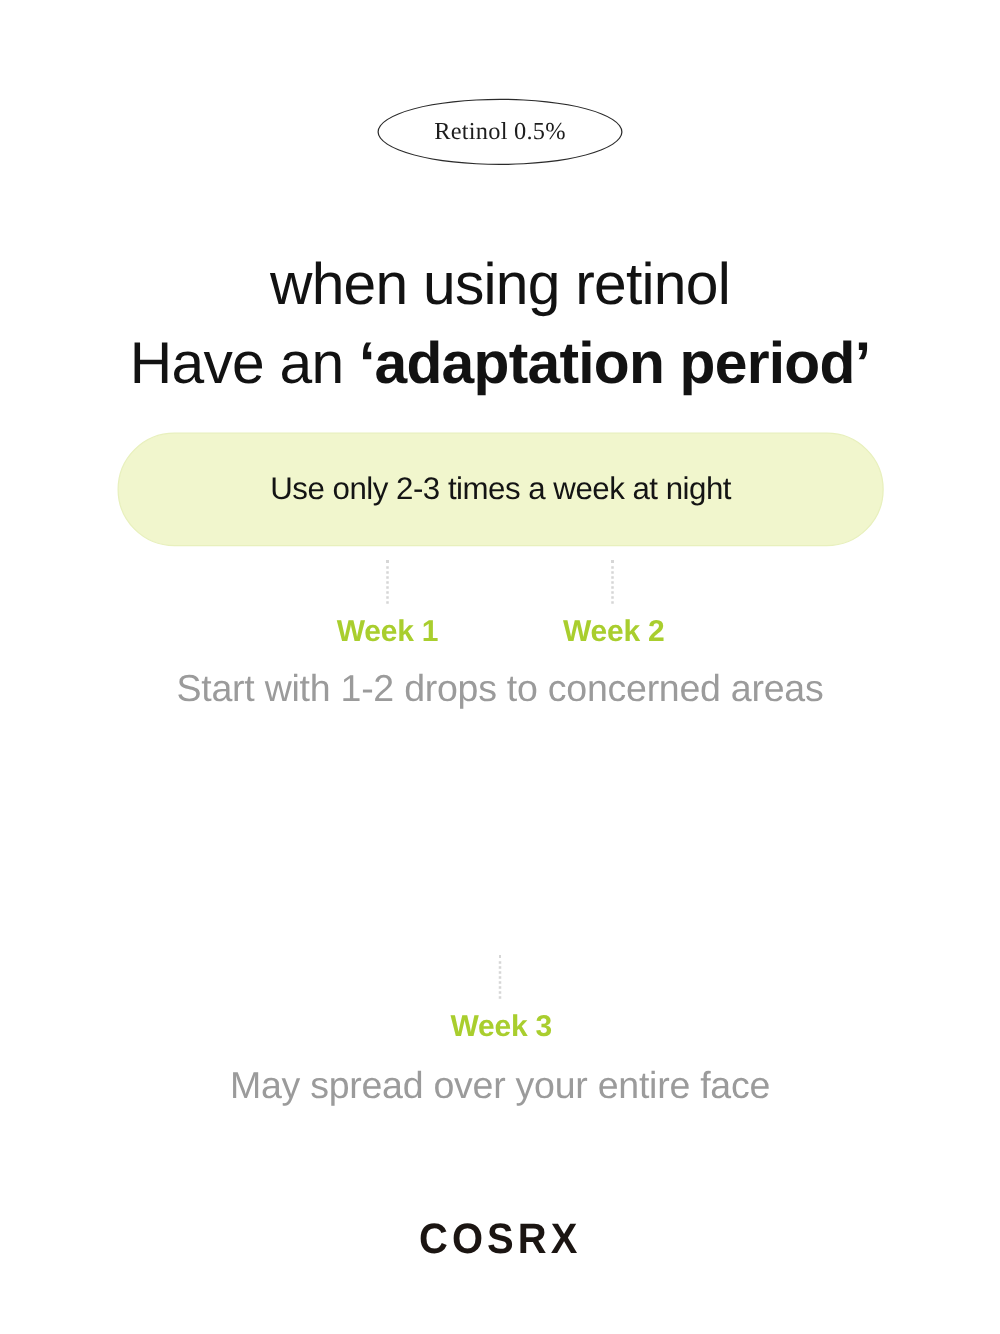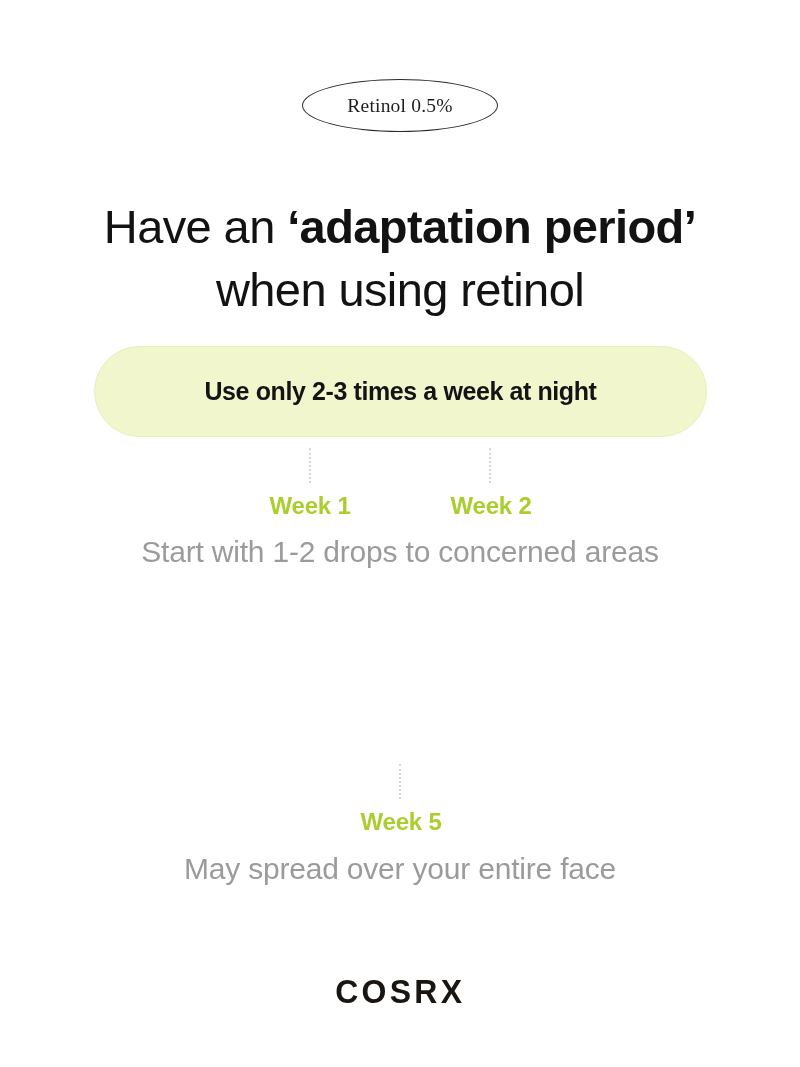--- a/index.html
+++ b/index.html
@@ -84,21 +84,21 @@
     border: 1px solid #e8f0bd;
     border-radius: 46px;
     display: flex;
     align-items: center;
     justify-content: center;
   }
   .pill-1 { top: 346px; }
   .pill-2 { top: 658px; }
   .pill-label {
     font-size: 25px;
-    font-weight: 700;
+    font-weight: 400;
     letter-spacing: -0.4px;
     color: #141414;
     white-space: nowrap;
     line-height: 1;
   }
 
   
   .connector {
     position: absolute;
     width: 2px;
@@ -161,40 +161,40 @@
 
 <div class="page">
 
   <div class="badge-wrap">
     <div class="badge">
       <span class="badge-label">Retinol 0.5%</span>
     </div>
   </div>
 
   <h1 class="headline">
+    <span class="line">when using retinol</span>
     <span class="line"><span>Have an </span><span class="em">‘adaptation period’</span></span>
-    <span class="line">when using retinol</span>
   </h1>
 
   <div class="pill pill-1">
     <span class="pill-label">Use only 2-3 times a week at night</span>
   </div>
 
   <div class="connector conn-w1"></div>
   <div class="connector conn-w2"></div>
 
   <div class="week-label week-1">Week 1</div>
   <div class="week-label week-2">Week 2</div>
 
   <div class="caption caption-1">Start with 1-2 drops to concerned areas</div>
 
 
   <div class="connector conn-w3"></div>
 
-  <div class="week-label week-3">Week 5</div>
+  <div class="week-label week-3">Week 3</div>
 
   <div class="caption caption-2">May spread over your entire face</div>
 
   <div class="brand">
     <span class="brand-mark">COSRX</span>
   </div>
 
 </div>
 
 </body></html>

